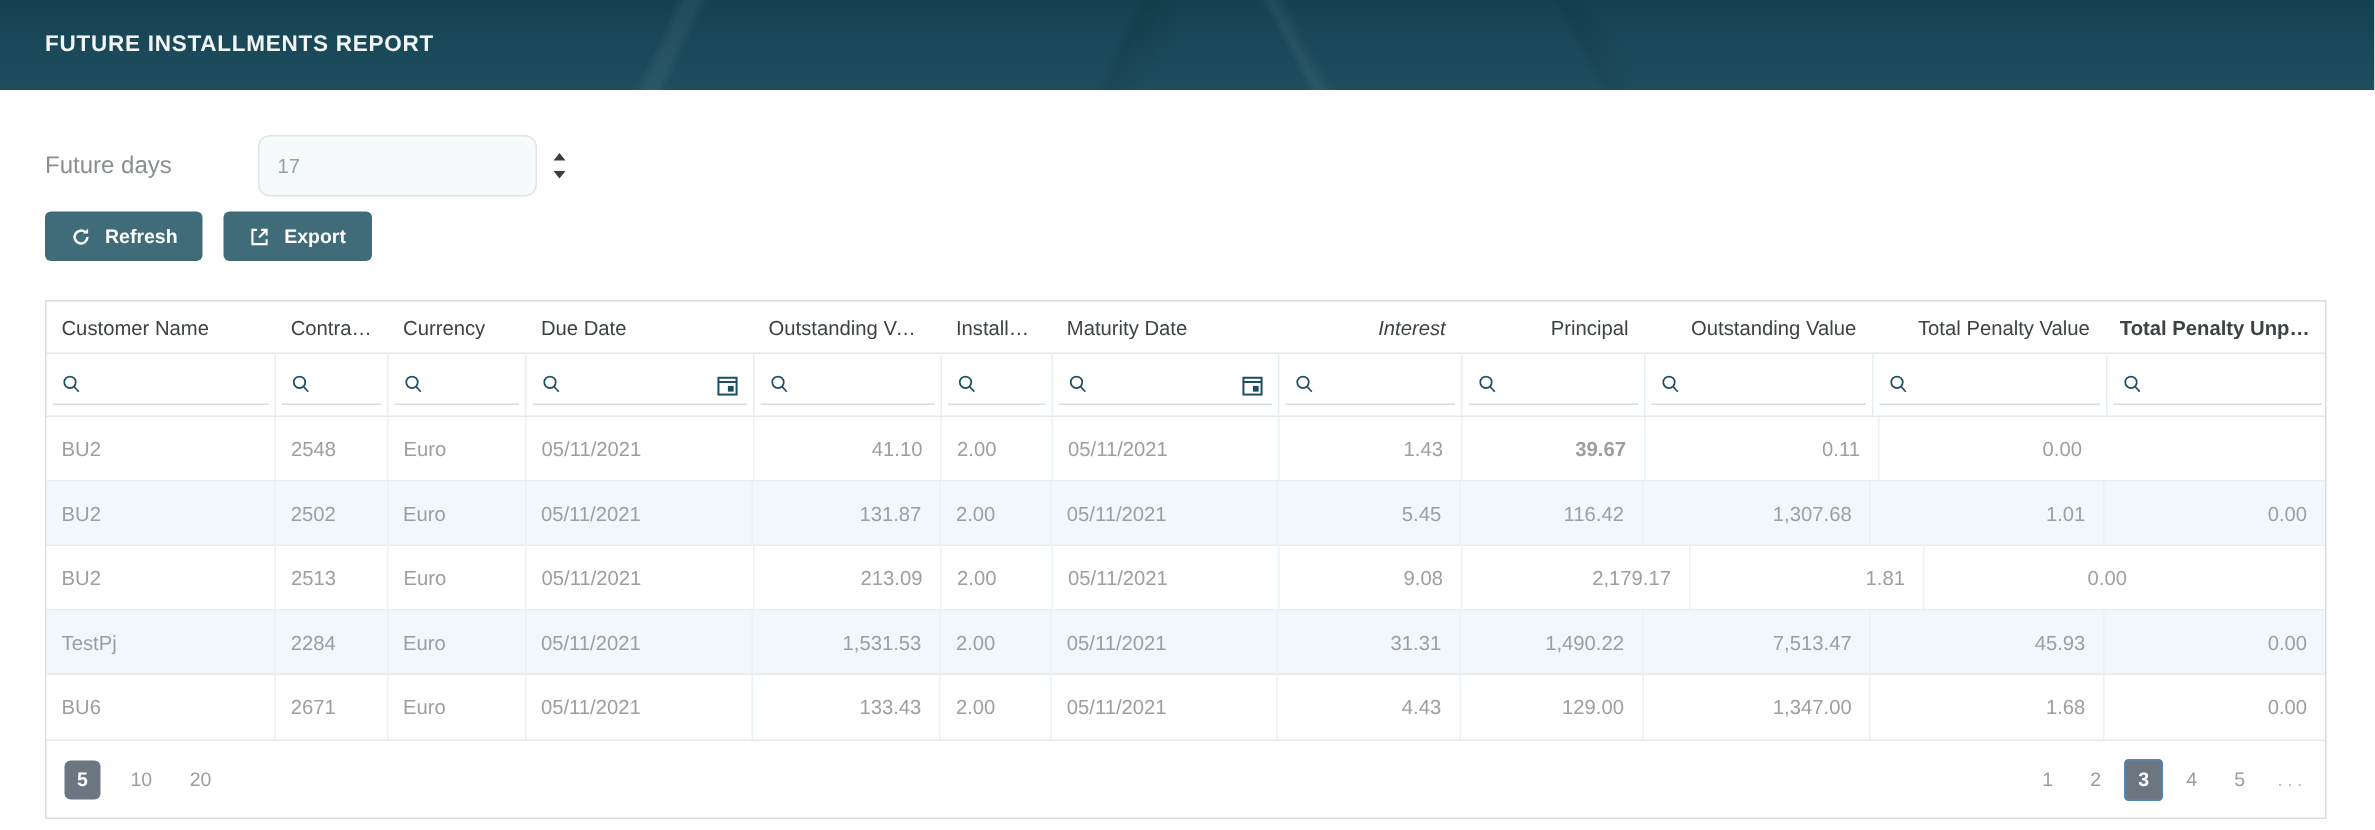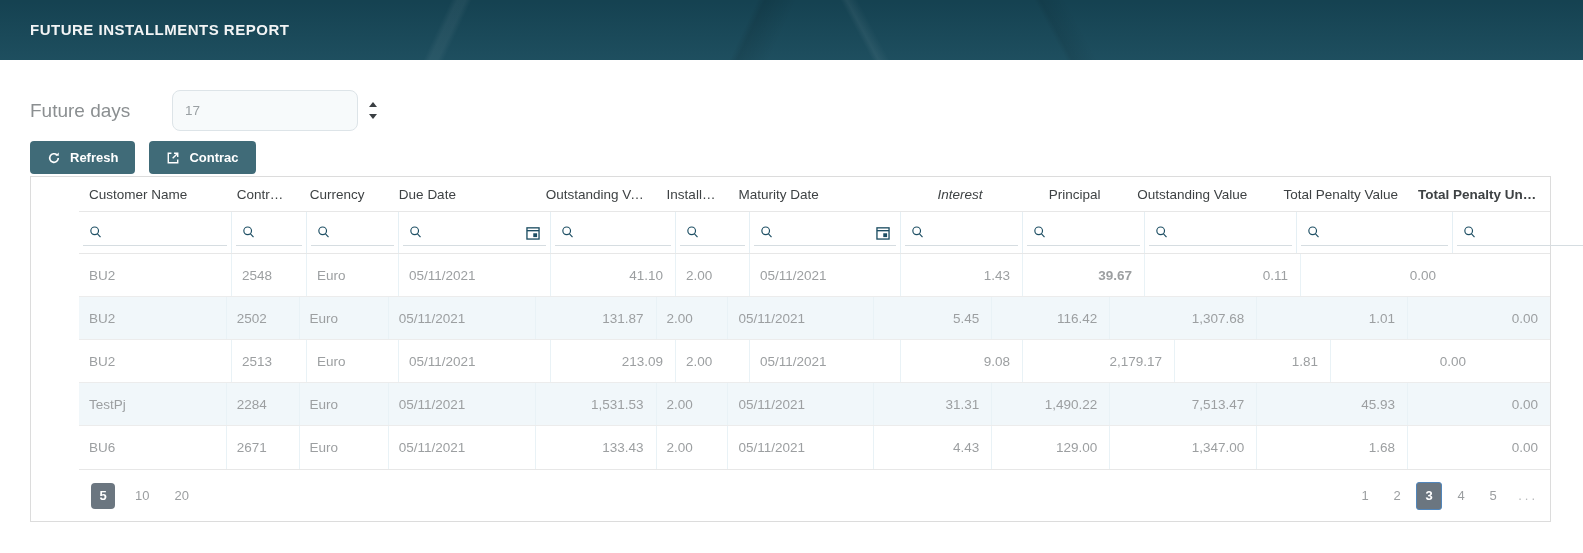--- a/index.html
+++ b/index.html
@@ -16,39 +16,39 @@
       linear-gradient(62deg,  transparent 66%, rgba(0,0,0,0.08) 66.4%, transparent 68%),
       linear-gradient(180deg, rgba(0,0,0,0.10), rgba(255,255,255,0.03));
   }
   .appbar-title { position:relative; line-height:60px; padding-left:30px; color:#f2f4f5;
     font-size:15px; font-weight:bold; letter-spacing:.5px; }
 
   .content { padding:0 30px; }
 
   
   .field-row { margin-top:30px; display:flex; align-items:center; height:41px; }
-  .field-label { width:142px; color:#8b8f91; font-size:19px; }
+  .field-label { width:142px; color:#8b8f91; font-size:16px; }
   .numberbox { width:186px; height:41px; background:#f7fafb; border:1px solid #dde4e8;
     border-radius:8px; display:flex; align-items:center; }
   .numberbox input { width:100%; border:none; outline:none; background:transparent;
     color:#9aa0a3; font-size:13.5px; padding:0 12px; font-family:inherit; }
   .spinner { margin-left:11px; display:flex; flex-direction:column; gap:7px; }
   .tri { width:0; height:0; border-left:4px solid transparent; border-right:4px solid transparent; cursor:pointer; }
   .tri.up { border-bottom:5px solid #3a3f42; }
   .tri.down { border-top:5px solid #3a3f42; }
 
   
   .btn-row { margin-top:10px; display:flex; gap:14px; }
   .btn { height:33px; background:var(--button_bg,#406b78); color:#fff; border:none; border-radius:4px;
     font-family:inherit; font-size:13px; font-weight:bold; padding:0 17px;
     display:flex; align-items:center; gap:9px; cursor:pointer; }
   .btn svg { display:block; }
 
   
-  .grid { margin-top:2px; width:1521px; border:1px solid #dcdcdc; font-size:13.5px; background:#fff;padding-left:48px; }
+  .grid { margin-top:26px; width:1521px; border:1px solid #dcdcdc; font-size:13.5px; background:#fff; }
   .grid-header { display:flex; height:35px; align-items:center; border-bottom:1px solid #e7e7e7; }
   .hcell { padding:0 10px; color:#3e4244; white-space:nowrap; overflow:hidden;
     text-overflow:ellipsis; cursor:pointer; }
   .hcell.right { text-align:right; }
 
   .grid-filter { display:flex; height:42px; border-bottom:1px solid #e7e7e7; }
   .fcell { position:relative; display:flex; align-items:center; padding:0 9px;
     border-right:1px solid #e5eff4; color:var(--icon_teal,#1d4e63); }
   .fcell:last-child { border-right:none; }
   .fcell .underline { position:absolute; left:4px; right:4px; bottom:7px;
@@ -109,21 +109,21 @@
       <span>Refresh</span>
     </button>
     <button class="btn">
       <span>
         <svg viewBox="0 0 16 16" width="14" height="14">
           <path d="M6.2 2.6H2.6v10.8h10.8V9.8" fill="none" stroke="#fff" stroke-width="1.6"></path>
           <path d="M9.2 2.6h4.2v4.2" fill="none" stroke="#fff" stroke-width="1.6"></path>
           <path d="M13.2 2.8L7.6 8.4" stroke="#fff" stroke-width="1.6"></path>
         </svg>
       </span>
-      <span>Contrac</span>
+      <span>Export</span>
     </button>
   </div>
 
   <div class="grid">
     <div class="grid-header" id="grid-header">
         <div class="hcell left" style="width: 153px;">Customer Name</div>
         <div class="hcell left" style="width: 75px;">Contrac...</div>
         <div class="hcell left" style="width: 92px;">Currency</div>
         <div class="hcell left" style="width: 152px;">Due Date</div>
         <div class="hcell right" style="width: 125px;">Outstanding Value</div>

